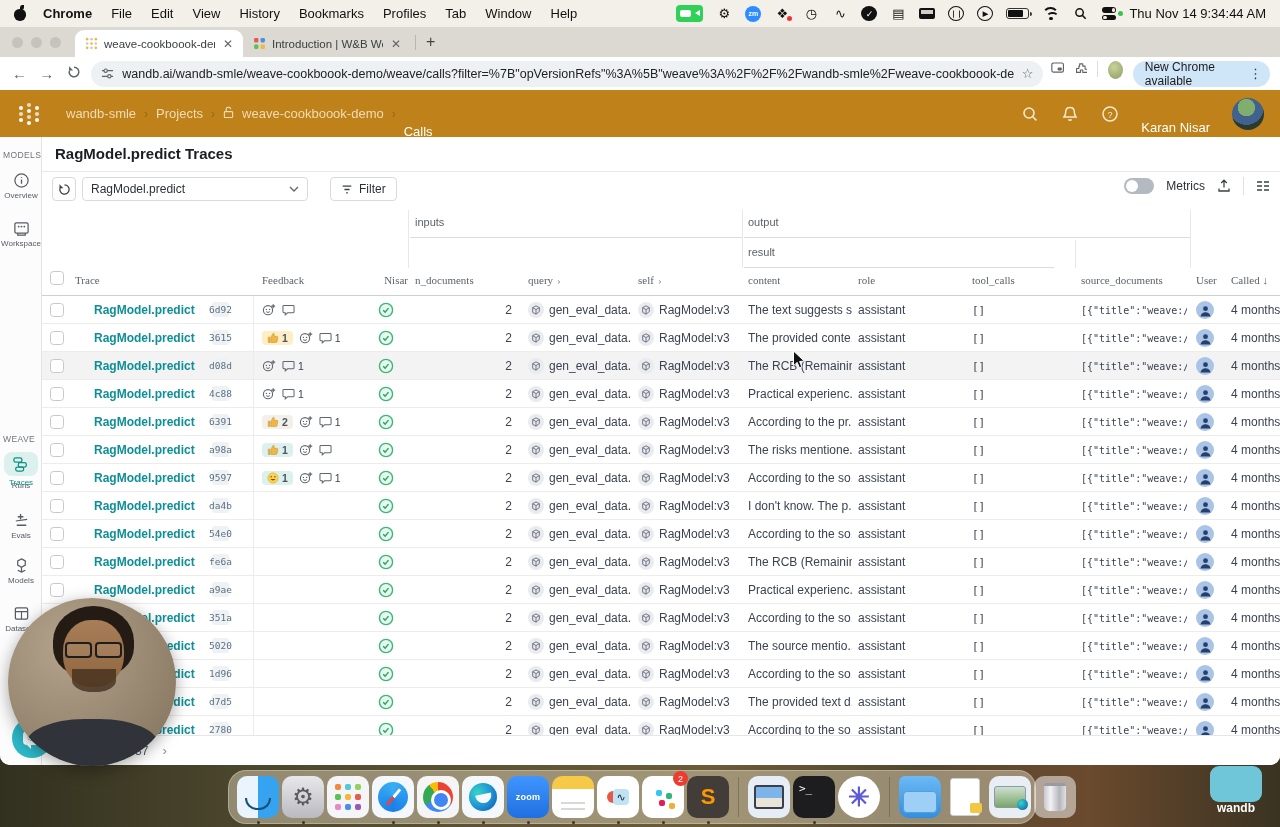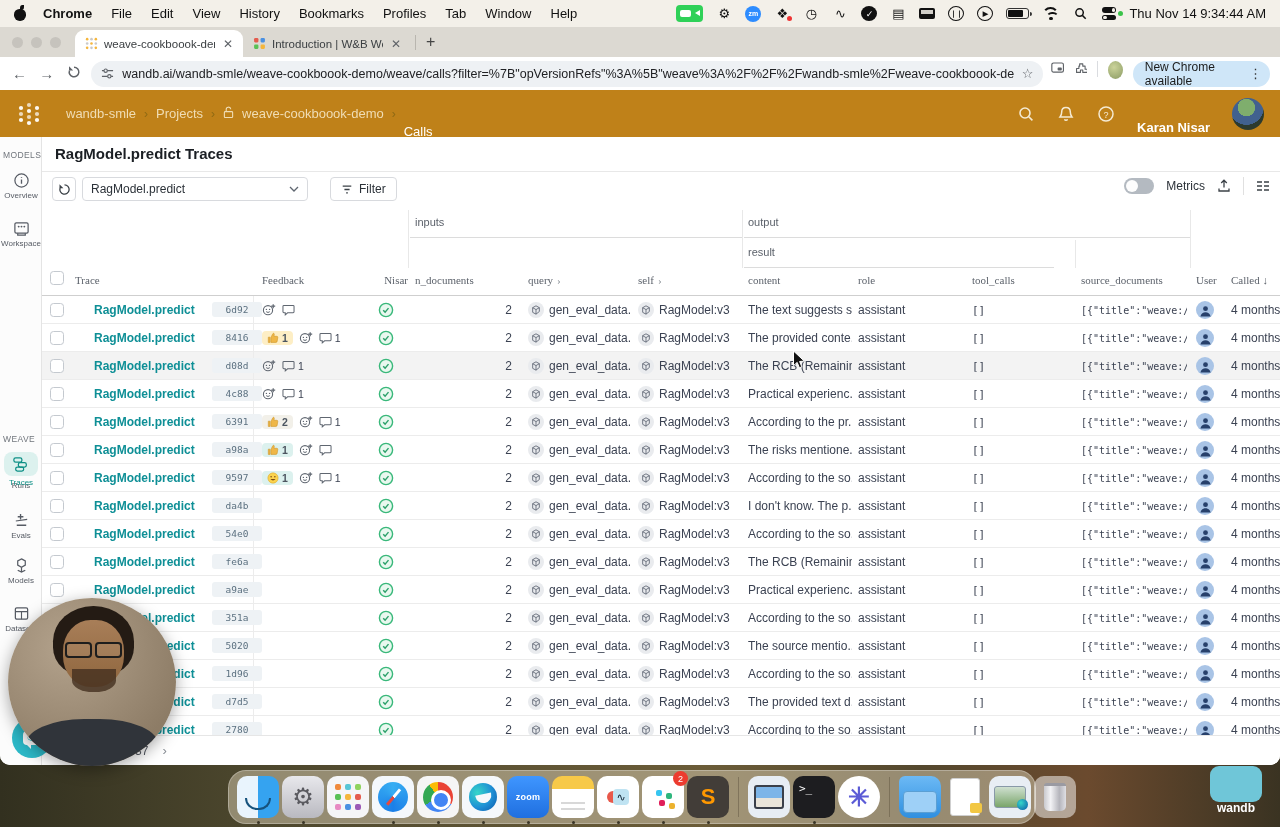--- a/index.html
+++ b/index.html
@@ -69,21 +69,21 @@
   .kebab { font-size:13px; color:#333; padding:0 2px; }
 
   
   .wb-header { height:47px; background:#bf8119; display:flex; align-items:center; padding:0 16px; gap:10px; }
   .wb-logo { width:26px; height:26px; flex:none; margin-right:14px; }
   .crumbs { display:flex; align-items:center; gap:8px; font-size:13px; color:#f0ddb5; }
   .crumbs .sep { color:#8f6a14; font-size:12px; }
   .crumb-last { color:#fff; font-weight:400;margin-top:36px; }
   .wb-right { margin-left:auto; display:flex; align-items:center; gap:22px; }
   .wb-user { text-align:right; line-height:1.25; }
-  .wb-user .nm { color:#fff; font-weight:700; font-size:13px;margin-top:44px; }
+  .wb-user .nm { color:#fff; font-weight:400; font-size:13px;margin-top:44px; }
   .wb-user .org { color:#ecd9ad; font-size:12px; }
   .wb-avatar { width:32px; height:32px; border-radius:50%; background:radial-gradient(circle at 45% 30%,#7fae6d 0 30%,#41618f 31% 60%,#2c3a2e 61%); border:1px solid #a8few0; }
 
   
   .app { display:flex; height:628px; }
   .sidebar { position:relative; width:42px; flex:none; background:#fcfcfc; border-right:1px solid #e4e4e4; }
   .sb-label { position:absolute; left:3px; font-size:8.5px; letter-spacing:.4px; color:#70757c; }
   .sb-item { position:absolute; left:0; width:42px; text-align:center; color:#565b64; }
   .sb-item .ic { display:flex; justify-content:center; }
   .sb-item .lb { font-size:8px; margin-top:2px; color:#565b64; white-space:nowrap; }
@@ -115,21 +115,21 @@
   .cb { display:inline-block; width:14px; height:14px; border:1.5px solid #c4c9cf; border-radius:3.5px; background:#fff; }
   .hd-cb { position:absolute; left:8px; top:61px; }
 
   .rows { position:absolute; left:0; right:0; top:159px; height:439px; overflow:hidden; }
   .trow { position:relative; height:28px; border-bottom:1px solid #ececec; font-size:12px; color:#3b4252; }
   .trow.hover { background:#f3f3f3; }
   .trow > span { position:absolute; top:0; height:28px; display:flex; align-items:center; }
   .rvsep { position:absolute; left:211px; top:0; bottom:0; width:1px; background:#ececec; }
   .c-cb { left:8px; } 
   .tlink { left:52px; color:#0e8f96; font-weight:600; }
-  .tid { left:170px; width:50px; justify-content:center; background:#eef2f5; color:#5c7180; border-radius:3px; height:15px !important; top:6px !important; font-family:"DejaVu Sans Mono", monospace; font-size:9.5px; }
+  .tid { left:170px; width:17px; justify-content:center; background:#eef2f5; color:#5c7180; border-radius:3px; height:15px !important; top:6px !important; font-family:"DejaVu Sans Mono", monospace; font-size:9.5px; }
   .fb { left:220px; gap:6px; }
   .rx { display:inline-flex; align-items:center; gap:3px; padding:1px 5px; border-radius:4px; font-size:10.5px; color:#4c5560; }
   .rx-yellow { background:#fdeec5; } .rx-gray { background:#f2f0e9; } .rx-teal { background:#dcf1ee; }
   .addrx, .cmt { display:inline-flex; align-items:center; gap:3px; }
   .cmt b { font-weight:400; font-size:10.5px; }
   .c-status { left:336px; }
   .c-ndocs { left:373px; width:97px; justify-content:flex-end; }
   .chip { gap:5px; color:#3b4252; }
   .chip .cic { width:16px; height:16px; border-radius:50%; background:#e9ebee; display:inline-flex; align-items:center; justify-content:center; flex:none; }
   .chip i { font-style:normal; white-space:nowrap; overflow:hidden; }
@@ -622,21 +622,21 @@
                 </span>
               </span>
               <span class="c-called">4 months ago</span>
             </div>
             <div class="trow">
               <span class="c-cb">
                 <span class="cb"></span>
               </span>
               <span class="rvsep"></span>
               <span class="tlink">RagModel.predict</span>
-              <span class="tid">8416</span>
+              <span class="tid">3615</span>
               <span class="fb">
                 <span class="rx rx-yellow">
                   <svg width="12" height="12" viewBox="0 0 14 14">
                     <path d="M1.5 6h2v6.2h-2zM4.5 12.2V6.3L6.8 2c.5-.8 1.8-.4 1.7.6L8.2 5h3.2c.8 0 1.3.7 1.2 1.4l-.7 4.3c-.1.8-.8 1.5-1.6 1.5z" fill="#efb748" stroke="#c98f1f" stroke-width=".6"></path>
                   </svg>
                   <b>1</b>
                 </span>
                 <span class="addrx">
                   <svg width="14" height="14" viewBox="0 0 14 14">
                     <circle cx="6" cy="7.2" r="4.6" fill="none" stroke="#5f6670" stroke-width="1.1"></circle>

